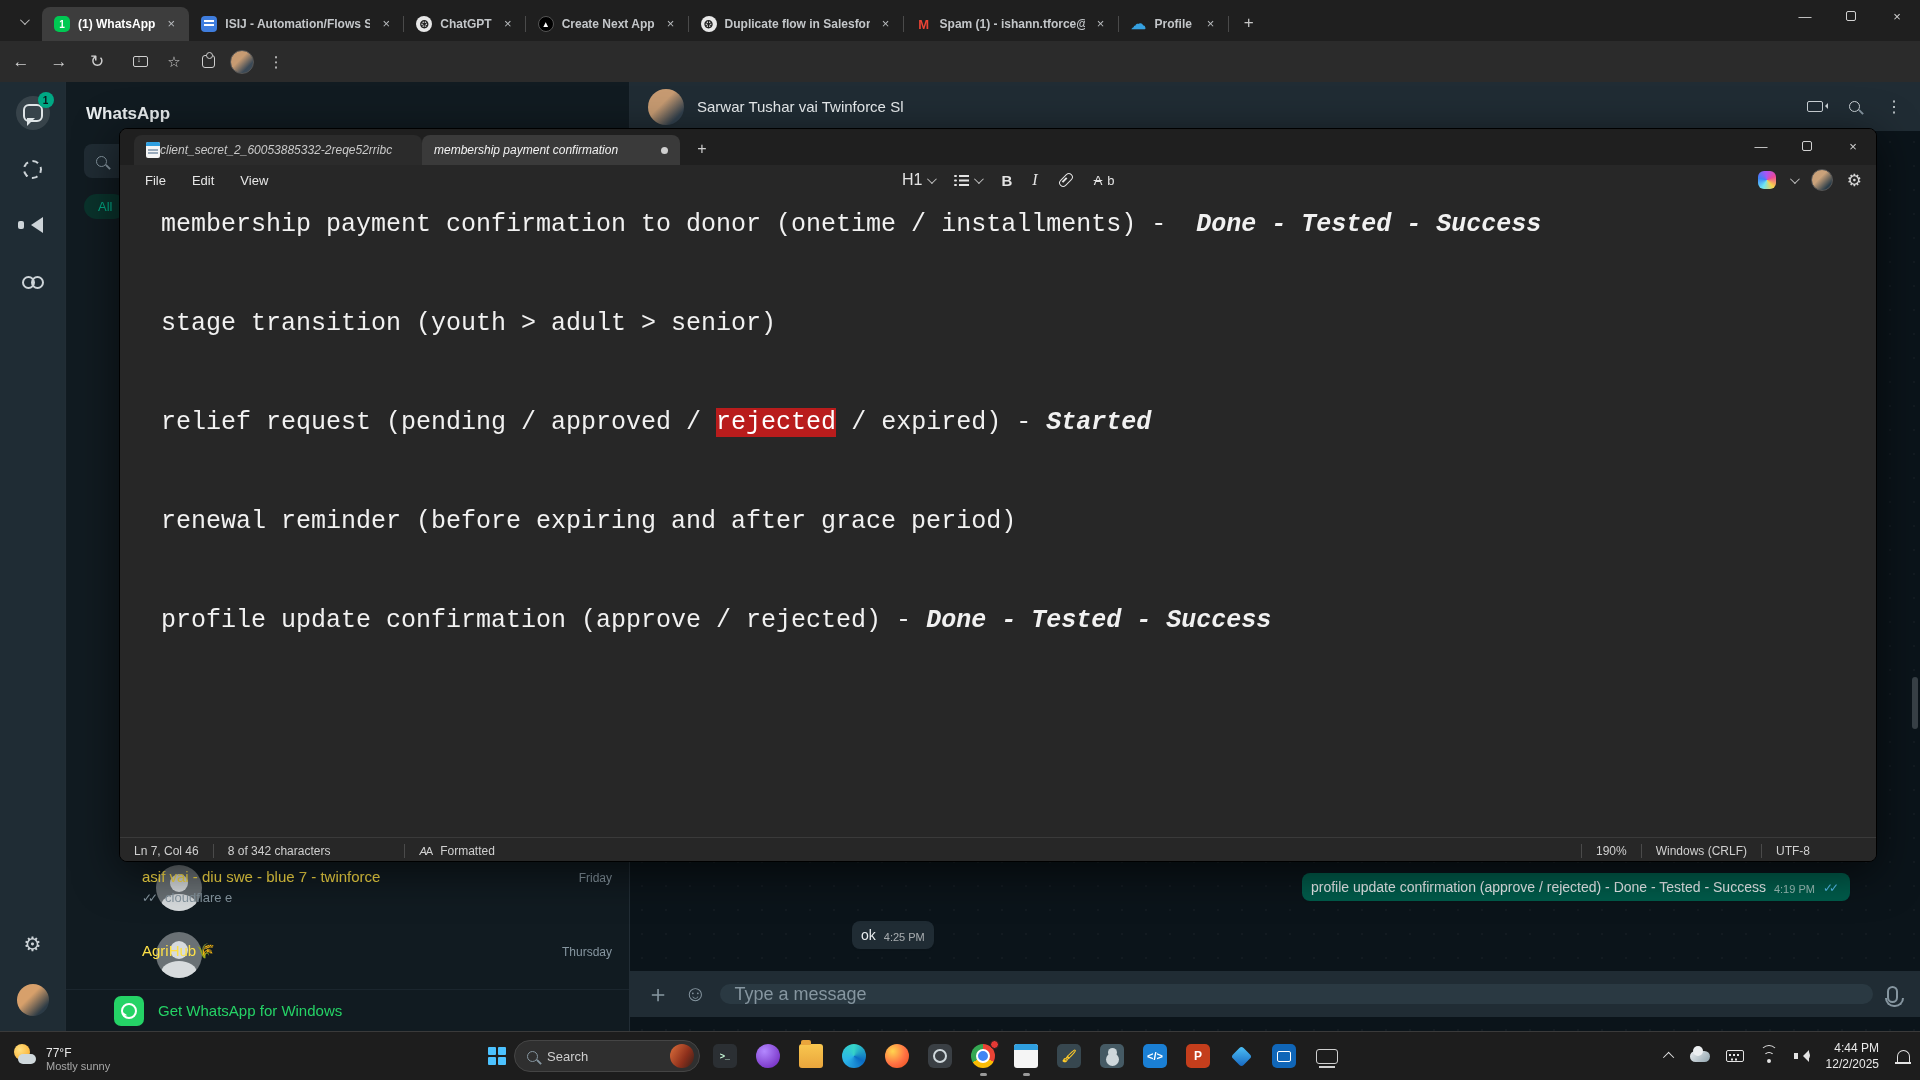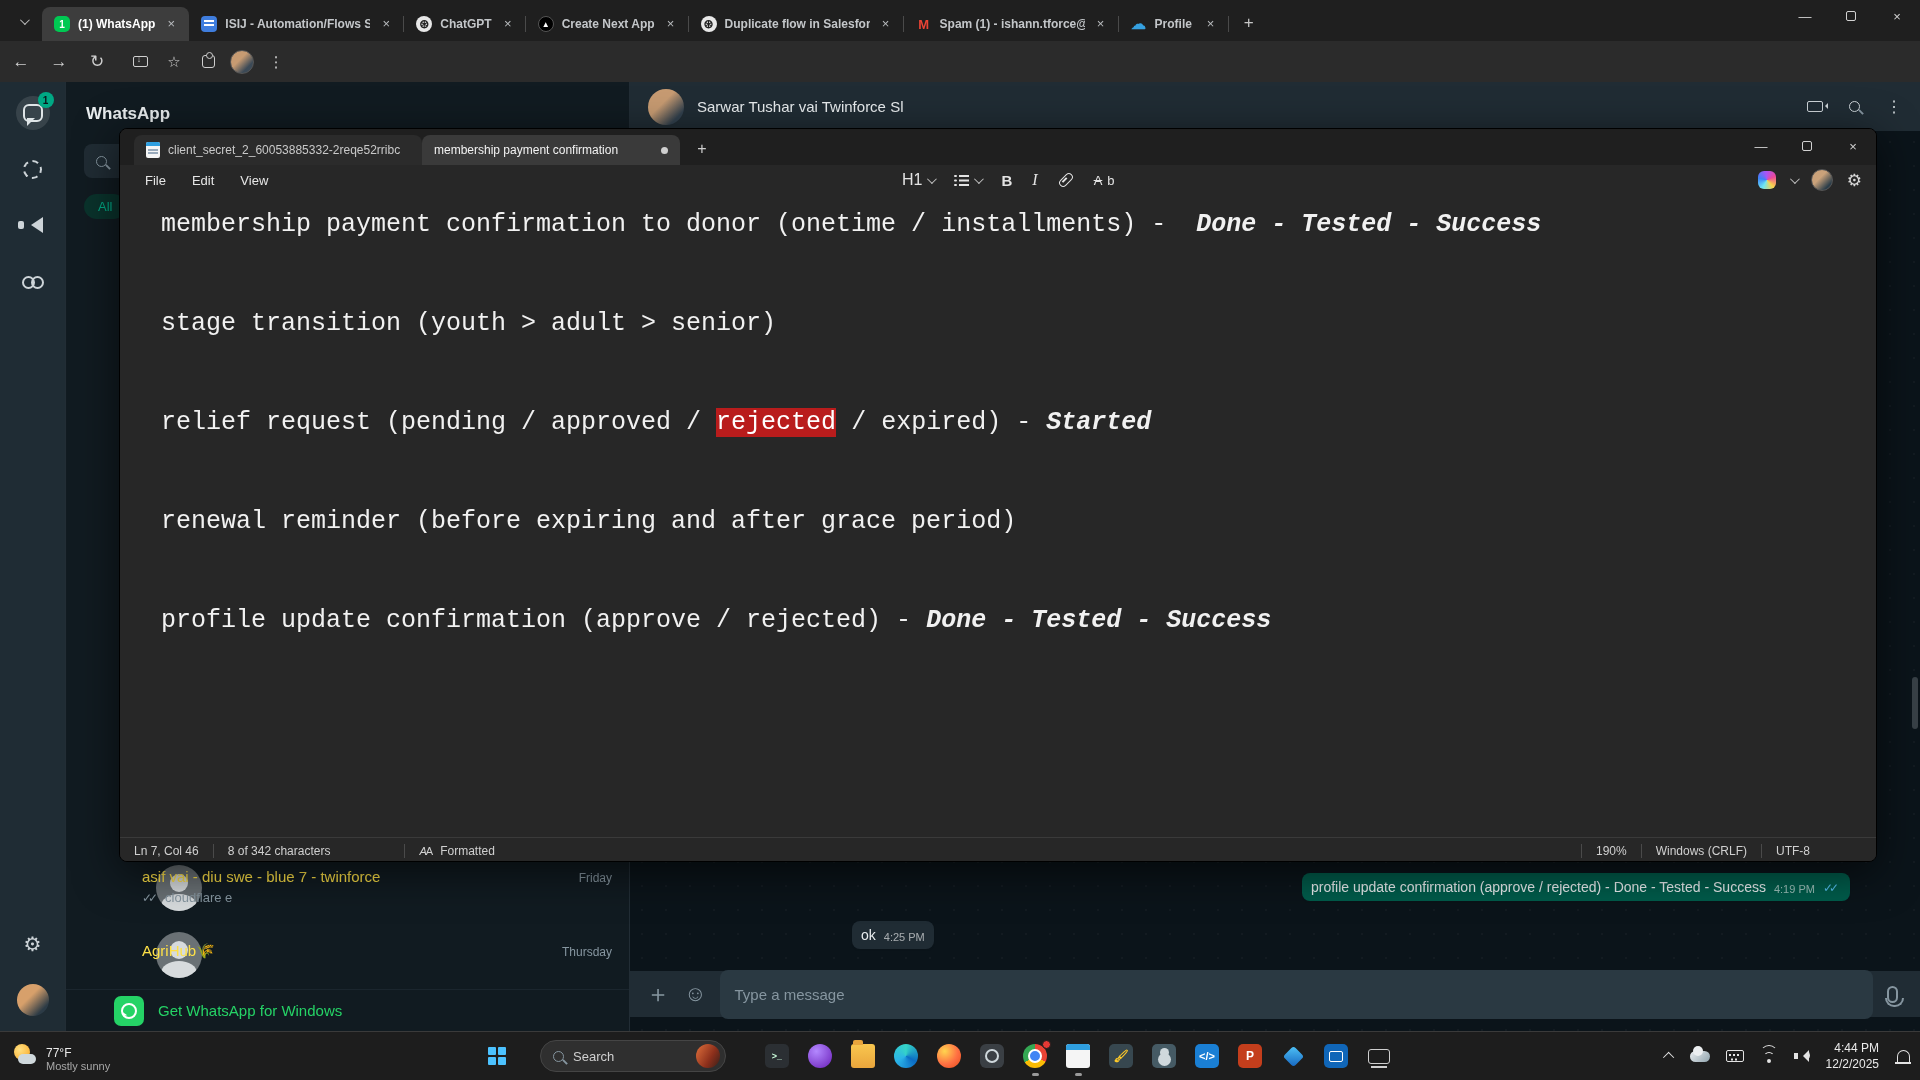--- a/index.html
+++ b/index.html
@@ -93,30 +93,30 @@
   .ch-icons{margin-left:auto;display:flex;gap:26px;color:#cdd4d8;align-items:center;}
   .cam{width:16px;height:11px;border:1.8px solid #cdd4d8;border-radius:2px;position:relative;}
   .cam:after{content:"";position:absolute;right:-6px;top:1px;border:3.5px solid transparent;border-right-color:#cdd4d8;}
   .msg{position:absolute;border-radius:8px;padding:6px 9px;font-size:14px;color:#e9edef;display:flex;align-items:flex-end;gap:8px;box-shadow:0 1px 1px #0b141a88;}
   .msg .mtime{font-size:11px;color:#ffffff99;white-space:nowrap;}
   .msg-out{right:70px;top:791px;background:#005c4b;}
   .msg-in{left:222px;top:839px;background:#202c34;}
   .composer{position:absolute;left:0;bottom:14px;width:100%;height:46px;background:#202c34;display:flex;align-items:center;padding:0 16px;gap:14px;}
   .plus{color:#8696a0;font-size:24px;font-weight:300;}
   .smile{color:#8696a0;font-size:22px;}
-  .cinput{flex:1;height:49px;background:#2a3942;border:none;outline:none;border-radius:8px;color:#d1d7db;font-size:15px;padding:0 14px;font-family:"Liberation Sans",sans-serif;}
+  .cinput{flex:1;height:20px;background:#2a3942;border:none;outline:none;border-radius:14px;color:#d1d7db;font-size:18px;padding:0 14px;font-family:"Liberation Sans",sans-serif;}
   .cinput::placeholder{color:#8696a0;}
   .mic{width:11px;height:17px;border:2px solid #8696a0;border-radius:6px;position:relative;margin-right:6px;}
   .mic:after{content:"";position:absolute;left:-4px;bottom:-6px;width:15px;height:7px;border:2px solid #8696a0;border-top:none;border-radius:0 0 9px 9px;}
   .wa-scroll{position:absolute;right:2px;top:595px;width:6px;height:52px;background:#384147;border-radius:3px;}
 
   
   .np{position:absolute;left:119px;top:128px;width:1758px;height:734px;background:#272727;border-radius:8px;box-shadow:0 10px 44px rgba(0,0,0,.6);overflow:hidden;border:1px solid #000;}
   .np-tabbar{height:36px;background:#1f1f1f;display:flex;align-items:flex-end;position:relative;}
-  .np-tab{height:30px;display:flex;align-items:center;gap:8px;padding:0 12px;font-size:12px;color:#c9c9c9;border-radius:8px 8px 0 0;}
+  .np-tab{height:30px;display:flex;align-items:center;padding:0 12px;font-size:12px;color:#c9c9c9;border-radius:8px 8px 0 0;font-style:italic;}
   .np-tab1{width:288px;background:#2b2b2b;margin-left:14px;}
   .np-tab.active{background:#3a3a3a;color:#f2f2f2;width:258px;}
   .np-tab .lbl{white-space:nowrap;overflow:hidden;flex:1;}
   .dot{width:7px;height:7px;border-radius:50%;background:#cfcfcf;flex:0 0 auto;}
   .npicon{width:14px;height:16px;background:#f5f5f5;border-radius:2px;position:relative;flex:0 0 auto;}
   .npicon:before{content:"";position:absolute;left:0;top:0;width:14px;height:4px;background:#2f9fe0;border-radius:2px 2px 0 0;}
   .npicon:after{content:"";position:absolute;left:2px;top:7px;width:10px;height:1.5px;background:#9ab;box-shadow:0 3px 0 #9ab;}
   .np-plus{width:28px;height:28px;margin:0 0 2px 8px;color:#cfcfcf;display:flex;align-items:center;justify-content:center;font-size:16px;}
   .np-caps{position:absolute;right:0;top:0;display:flex;}
   .np-cap{width:46px;height:34px;display:flex;align-items:center;justify-content:center;color:#d2d2d2;font-size:13px;}
@@ -150,21 +150,21 @@
   .fmticon .ital{font-style:italic;margin-right:-1px;}
 
   
   .tb{position:absolute;left:0;top:1031px;width:1920px;height:49px;background:#1d1d1d;border-top:1px solid #3a3a3a;display:flex;align-items:center;}
   .weather{display:flex;align-items:center;gap:8px;margin-left:12px;width:150px;}
   .wicon{width:26px;height:26px;position:relative;}
   .wicon .sun{position:absolute;left:2px;top:1px;width:16px;height:16px;border-radius:50%;background:radial-gradient(circle at 35% 35%,#ffe082,#f9a825);}
   .wicon .cloud{position:absolute;left:6px;top:11px;width:18px;height:10px;border-radius:8px;background:#cfd8dc;}
   .wtxt .t1{font-size:12px;color:#eaeaea;margin-top:6px;}
   .wtxt .t2{font-size:11px;color:#a8a8a8;}
-  .tb-center{display:flex;align-items:center;gap:26px;margin-left:318px;justify-content:space-between;}
+  .tb-center{display:flex;align-items:center;gap:0;margin-left:318px;justify-content:space-between;}
   .start{width:34px;height:34px;display:flex;align-items:center;justify-content:center;}
   .winlogo{width:18px;height:18px;display:grid;grid-template-columns:8px 8px;grid-template-rows:8px 8px;gap:2px;}
   .winlogo b{background:#4cc2ff;border-radius:1px;}
   .tsearch{width:186px;height:32px;background:#2f2f2f;border:1px solid #454545;border-radius:16px;display:flex;align-items:center;padding:0 5px 0 12px;gap:9px;color:#cfcfcf;font-size:13px;}
   .tsearch .thumb{margin-left:auto;width:24px;height:24px;border-radius:12px;background:linear-gradient(120deg,#e0703c,#8c2f1b 60%,#37201a);}
   .apps{display:flex;align-items:center;gap:9px;margin-left:8px;}
   .app{width:34px;height:34px;display:flex;align-items:center;justify-content:center;position:relative;}
   .app .run{position:absolute;bottom:-3px;left:14px;width:7px;height:3px;border-radius:2px;background:#9a9a9a;}
   .ic{width:24px;height:24px;border-radius:5px;display:flex;align-items:center;justify-content:center;font-size:12px;font-weight:bold;color:#fff;}
   .ic-term{background:#2b2f33;color:#cfd;font-size:9px;}

